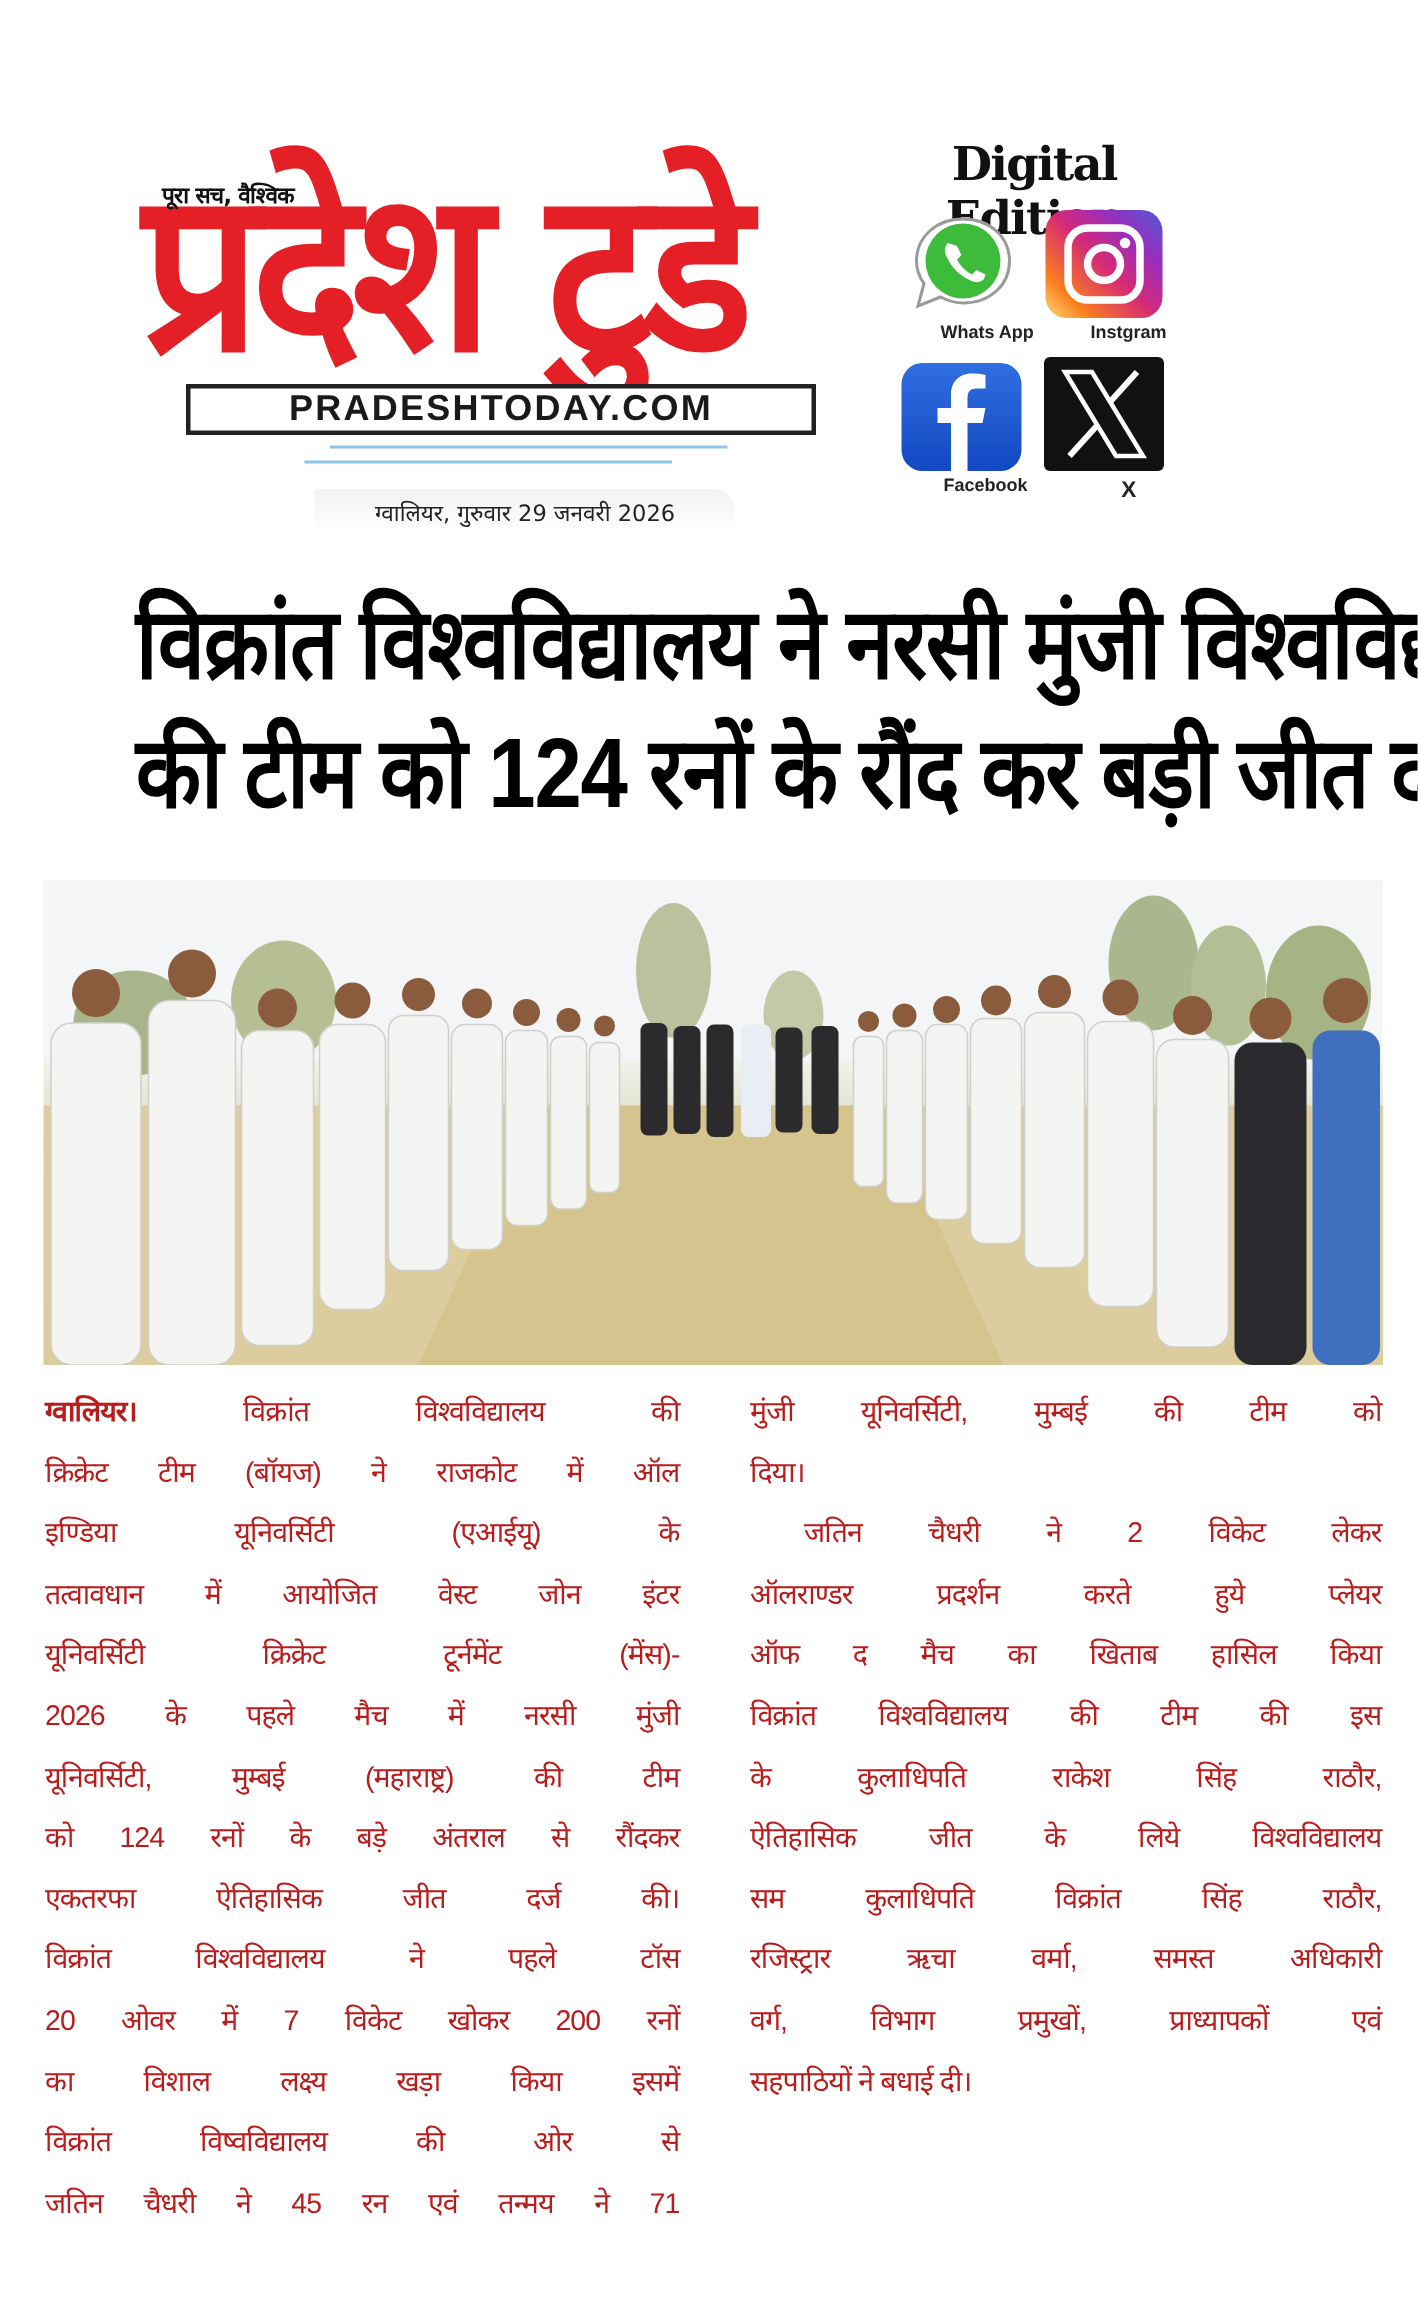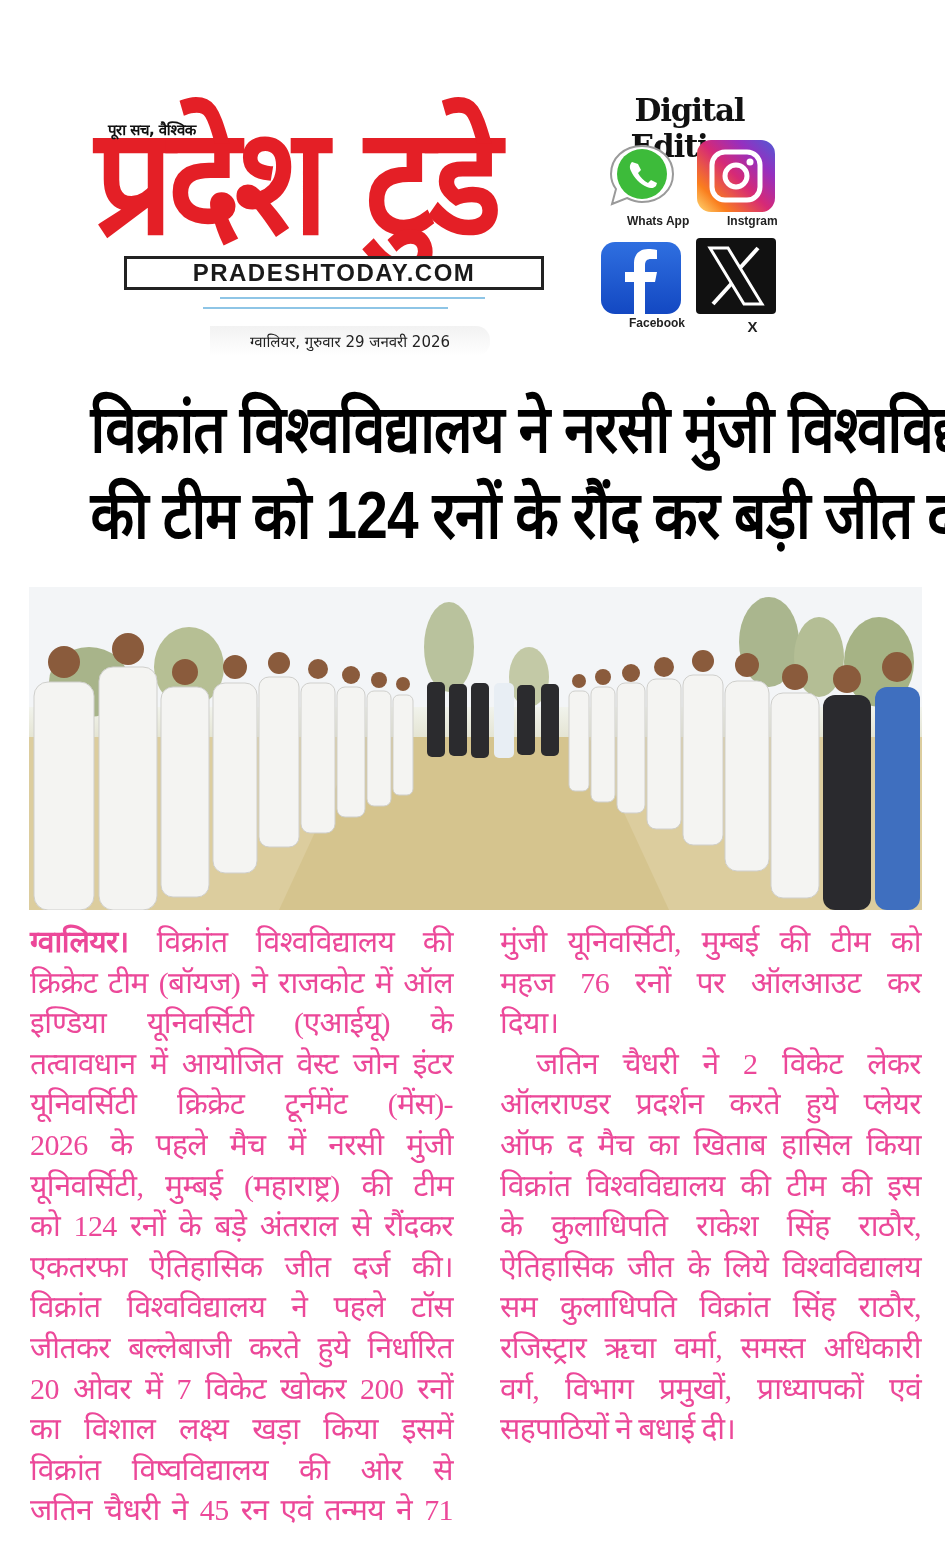--- a/index.html
+++ b/index.html
@@ -43,22 +43,22 @@
               font-family:"Liberation Sans", sans-serif; font-weight:bold; font-size:66px;
               line-height:86px; color:#000; letter-spacing:-1px; transform:scaleX(0.86);
               transform-origin:center top; white-space:nowrap; }
 
   
   .photo { position:absolute; left:29px; top:587px; width:893px; height:323px; overflow:hidden;
            background:linear-gradient(#eef3f8 0%, #f4f6f2 35%, #d9d8bc 55%, #d6c89a 100%); }
   .photo svg { position:absolute; left:0; top:0; }
 
   
-  .col { position:absolute; top:922px; font-family:Liberation Serif, serif; font-size:30px;
-         line-height:40.6px; color:#ec4899; text-align:justify; letter-spacing:-0.6px; }
+  .col { position:absolute; top:922px; font-family:Liberation Sans, sans-serif; font-size:19px;
+         line-height:40.6px; color:#b91c1c; text-align:justify; letter-spacing:-0.6px; }
   .col-left { left:30px; width:423px; }
   .col-right { left:500px; width:421px; }
   .dateline-bold { font-weight:bold; }
   .line { display:block; text-align:justify; text-align-last:justify; white-space:nowrap; }
   .line.last { text-align-last:left; }
 </style>
 </head>
 <body>
 
 <div class="masthead">
@@ -198,30 +198,28 @@
   <span class="line"><b class="dateline-bold">ग्वालियर।</b><span> विक्रांत विश्वविद्यालय की</span></span>
   <span class="line">क्रिक्रेट टीम (बॉयज) ने राजकोट में ऑल</span>
   <span class="line">इण्डिया यूनिवर्सिटी (एआईयू) के</span>
   <span class="line">तत्वावधान में आयोजित वेस्ट जोन इंटर</span>
   <span class="line">यूनिवर्सिटी क्रिक्रेट टूर्नमेंट (मेंस)-</span>
   <span class="line">2026 के पहले मैच में नरसी मुंजी</span>
   <span class="line">यूनिवर्सिटी, मुम्बई (महाराष्ट्र) की टीम</span>
   <span class="line">को 124 रनों के बड़े अंतराल से रौंदकर</span>
   <span class="line">एकतरफा ऐतिहासिक जीत दर्ज की।</span>
   <span class="line">विक्रांत विश्वविद्यालय ने पहले टॉस</span>
-  <span class="line">जीतकर बल्लेबाजी करते हुये निर्धारित</span>
   <span class="line">20 ओवर में 7 विकेट खोकर 200 रनों</span>
   <span class="line">का विशाल लक्ष्य खड़ा किया इसमें</span>
   <span class="line">विक्रांत विष्वविद्यालय की ओर से</span>
   <span class="line">जतिन चैधरी ने 45 रन एवं तन्मय ने 71</span>
 </div>
 
 <div class="col col-right">
   <span class="line">मुंजी यूनिवर्सिटी, मुम्बई की टीम को</span>
-  <span class="line">महज 76 रनों पर ऑलआउट कर</span>
   <span class="line last">दिया।</span>
   <span class="line" style="padding-left:36px;">जतिन चैधरी ने 2 विकेट लेकर</span>
   <span class="line">ऑलराण्डर प्रदर्शन करते हुये प्लेयर</span>
   <span class="line">ऑफ द मैच का खिताब हासिल किया</span>
   <span class="line">विक्रांत विश्वविद्यालय की टीम की इस</span>
   <span class="line">के कुलाधिपति  राकेश सिंह राठौर,</span>
   <span class="line">ऐतिहासिक जीत के लिये विश्वविद्यालय</span>
   <span class="line">सम कुलाधिपति  विक्रांत सिंह राठौर,</span>
   <span class="line">रजिस्ट्रार ऋचा वर्मा, समस्त अधिकारी</span>
   <span class="line">वर्ग, विभाग प्रमुखों, प्राध्यापकों एवं</span>

